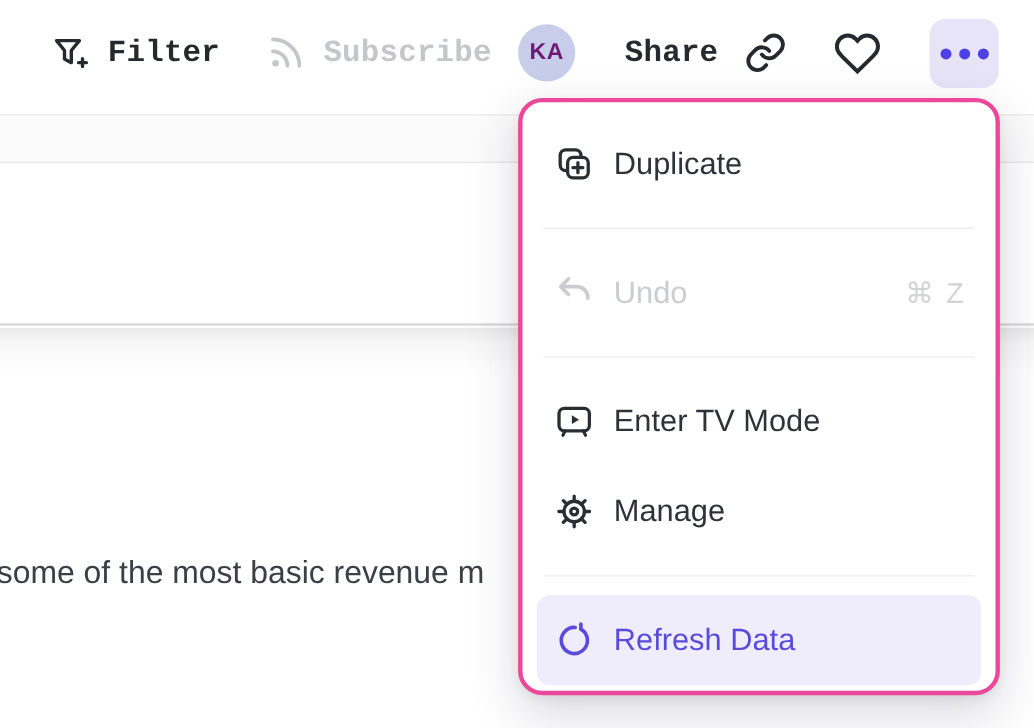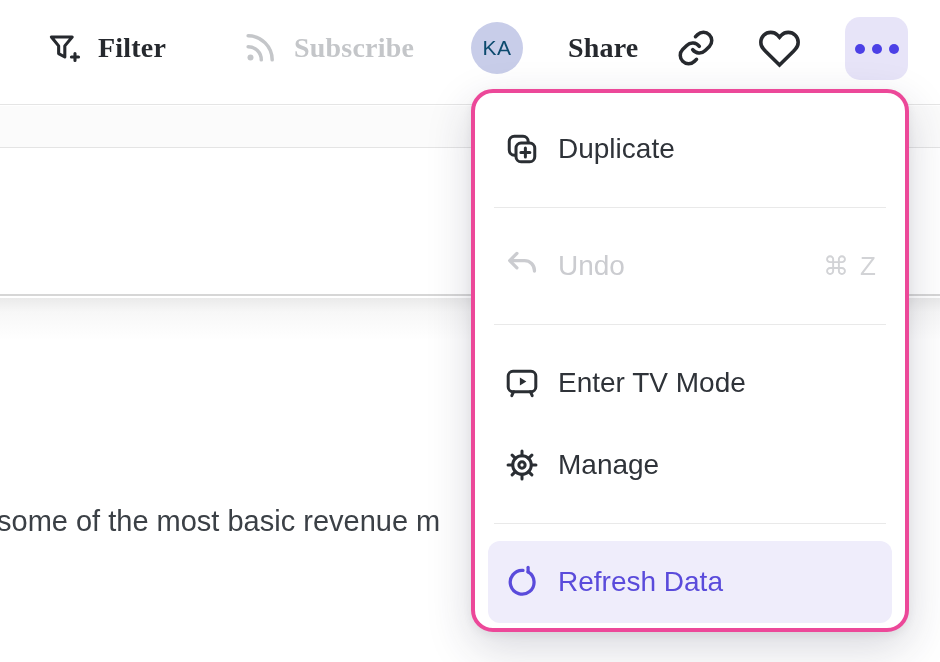--- a/index.html
+++ b/index.html
@@ -31,40 +31,40 @@
   }
   .body-text {
     position:absolute; left:-3px; top:206px; width:940px;
     font-size:29px; line-height:34px; color:#3B4046; white-space:nowrap;
   }
 
   
   .tb-btn {
     position:absolute; top:26px; height:44px; display:flex; align-items:center;
     gap:15px; cursor:pointer; background:none; border:none;
-    font-family:Liberation Serif, serif;
+    font-family:Liberation Mono, monospace;
   }
   .tb-label { font-size:28px; font-weight:600; color:#26292E; letter-spacing:.2px; }
   .tb-btn.disabled .tb-label { color:#C4C6C9; }
   .icon { display:inline-flex; align-items:center; justify-content:center; }
   .icon svg { display:block; }
   .ic-dark { color:#26292E; }
   .ic-gray { color:#C4C6C9; }
 
   #filter-btn    { left:46px; }
   #subscribe-btn { left:241px;justify-content:flex-end; }
   #share-btn     { left:568px; }
   #link-btn      { left:676px; }
   #heart-btn     { left:758px; }
 
   .avatar {
     position:absolute; left:471px; top:22px; width:52px; height:52px;
     border-radius:50%; background:var(--avatar-bg,#C8CDE9);
     display:flex; align-items:center; justify-content:center;
-    color:#0c4a6e; font-size:21px; font-weight:400; letter-spacing:.5px; cursor:pointer;
+    color:#701a75; font-size:21px; font-weight:700; letter-spacing:.5px; cursor:pointer;
   }
   .more-btn {
     position:absolute; left:845px; top:17px; width:63px; height:63px;
     border-radius:15px; background:var(--more-button-bg,#E7E4F8);
     border:none; display:flex; align-items:center; justify-content:center;
     gap:7px; cursor:pointer;
   }
   .more-btn .dot {
     width:10px; height:10px; border-radius:50%;
     background:var(--accent,#4C40E6);

